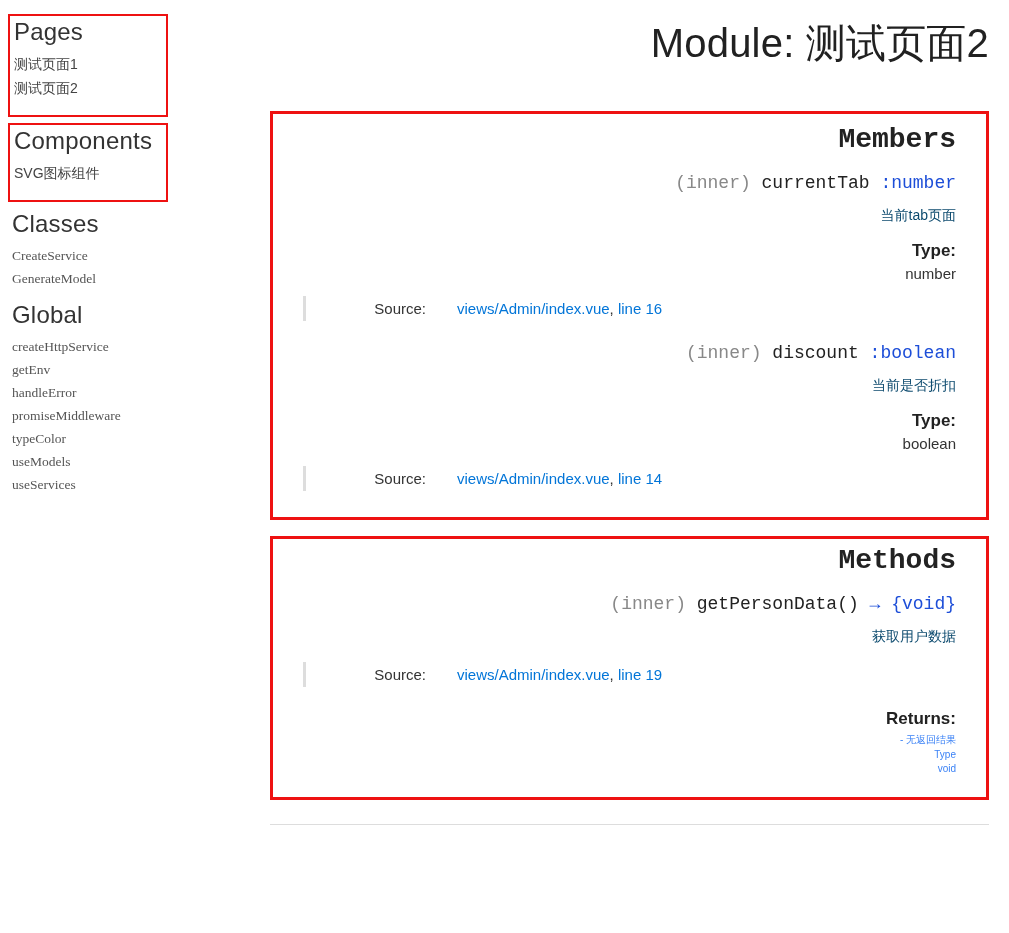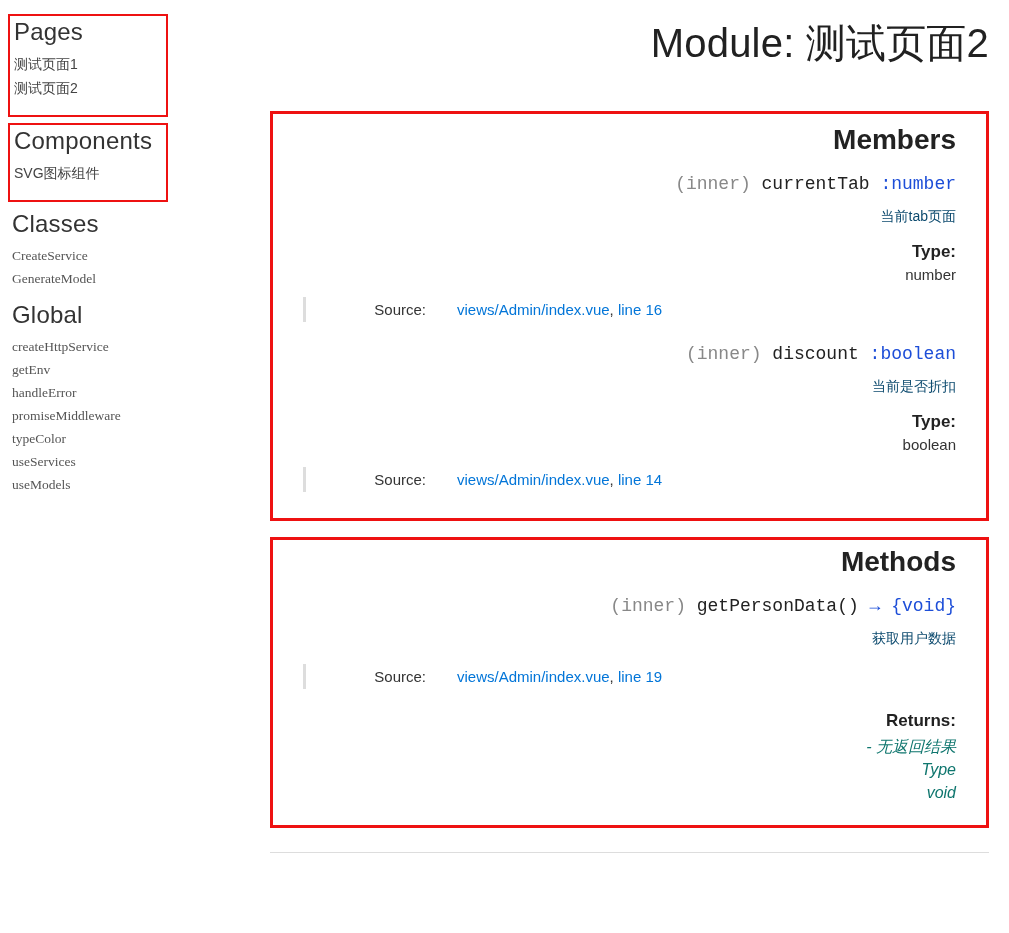--- a/index.html
+++ b/index.html
@@ -65,20 +65,21 @@
   .section-box {
     border: 3px solid #e11;
     padding: 0 30px 20px 30px;
     margin-bottom: 16px;
   }
   .section-heading {
     font-size: 28px;
     font-weight: 700;
     color: #222;
     margin: 10px 0 18px 0;
+    font-family: Liberation Mono, monospace;
   }
   .sig {
     font-family: Consolas, Menlo, "Courier New", monospace;
     font-size: 18px;
     color: #222;
     margin: 0 0 14px 0;
   }
   .sig .scope { color: #888; }
   .sig .type-annot { color: #1d4ed8; }
   .desc {
@@ -105,21 +106,21 @@
     font-size: 15px;
     color: #333;
     gap: 31px;
   }
   .source-row .label { width: 108px; color: #333; }
   .source-row .links a {
     color: #0275d8;
     text-decoration: none;
   }
   .source-row .links .sep { color: #333; }
-  .returns-lines { font-size: 16px; color: #0f766e; line-height: 1.45; font-style: italic; }
+  .returns-lines { font-size: 10px; color: #3b82f6; line-height: 1.45; }
   hr.footer-rule {
     border: none;
     border-top: 1px solid #ddd;
     margin: 24px 0 0 0;
   }
 </style>
 </head>
 <body>
 
 <div class="layout">
@@ -149,22 +150,22 @@
     </div>
 
     <div class="nav-section">
       <h3 class="nav-heading">Global</h3>
       <ul class="nav-list">
         <li class="mono">createHttpService</li>
         <li class="mono">getEnv</li>
         <li class="mono">handleError</li>
         <li class="mono">promiseMiddleware</li>
         <li class="mono">typeColor</li>
+        <li class="mono">useModels</li>
         <li class="mono">useServices</li>
-        <li class="mono">useModels</li>
       </ul>
     </div>
   </nav>
 
   <main class="main">
     <h1 class="page-title">Module: 测试页面2</h1>
 
     <section class="section-box">
       <h2 class="section-heading">Members</h2>
 

